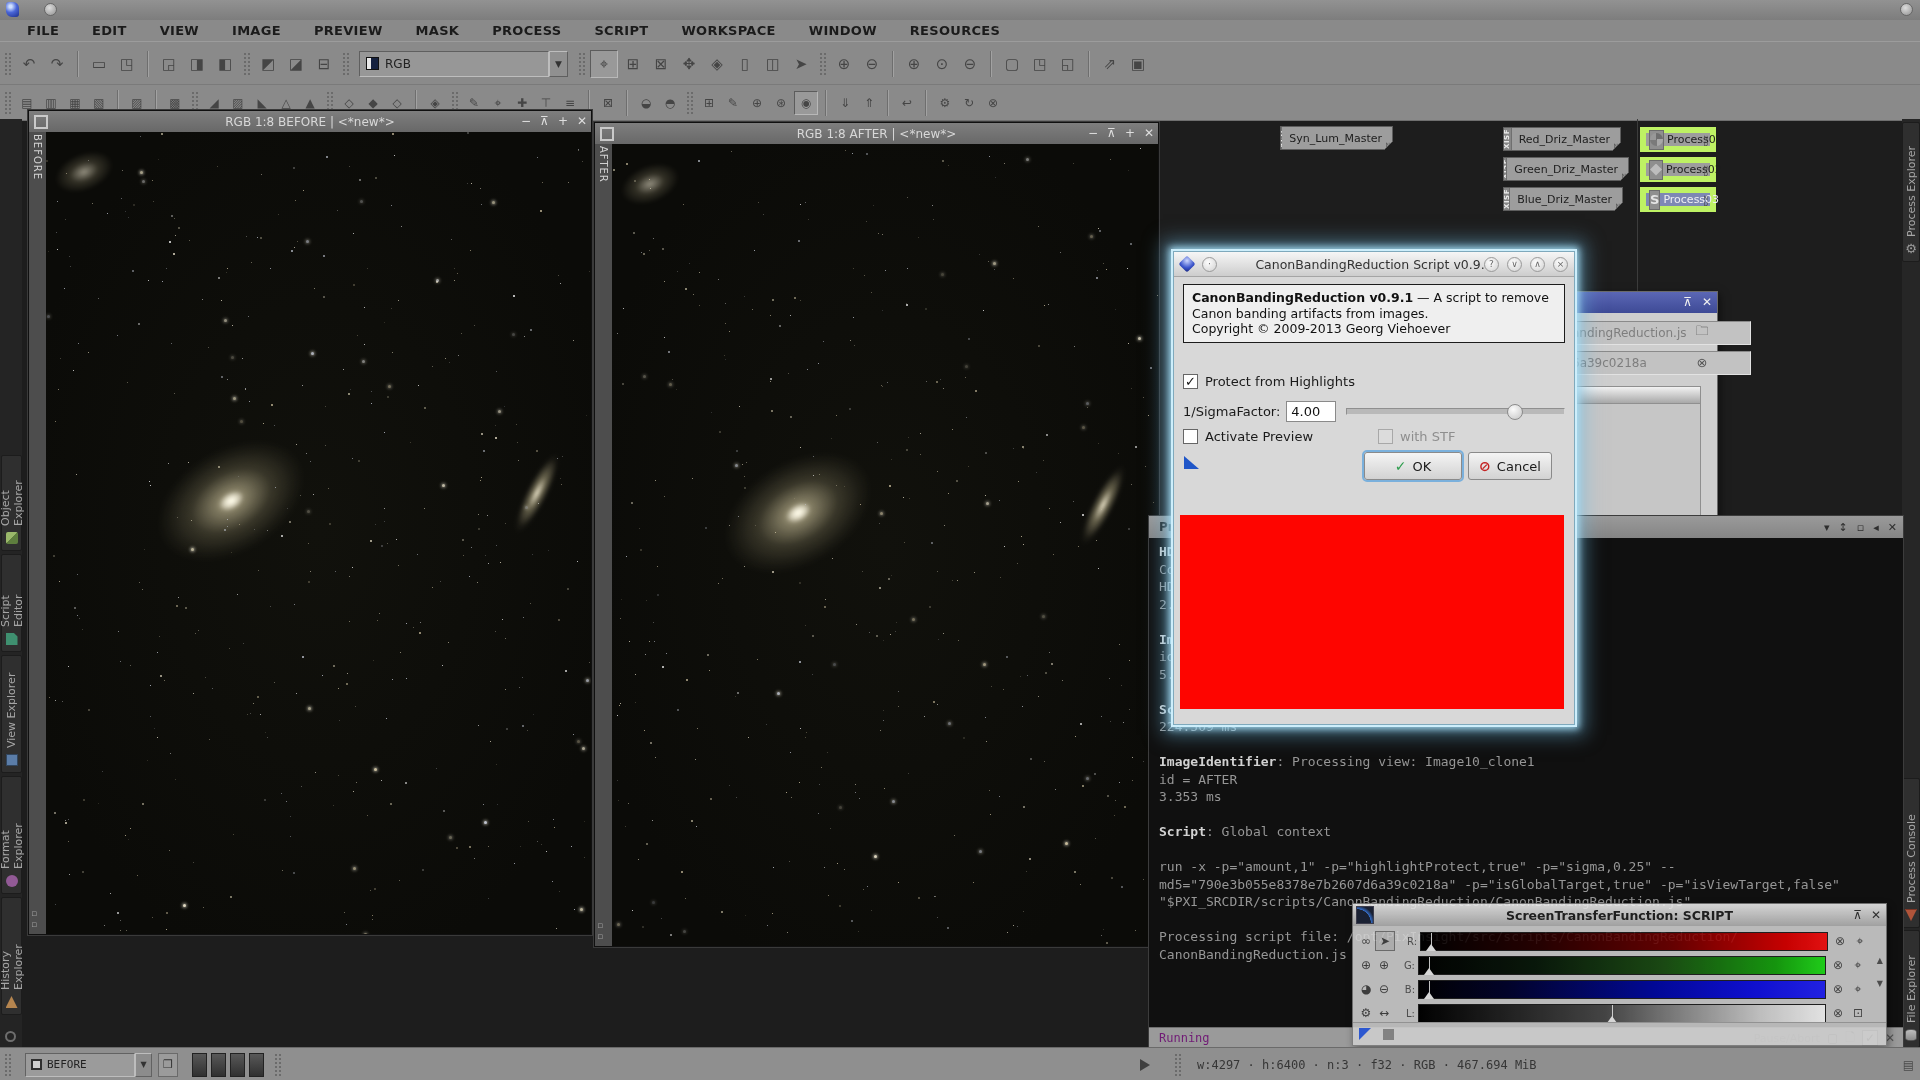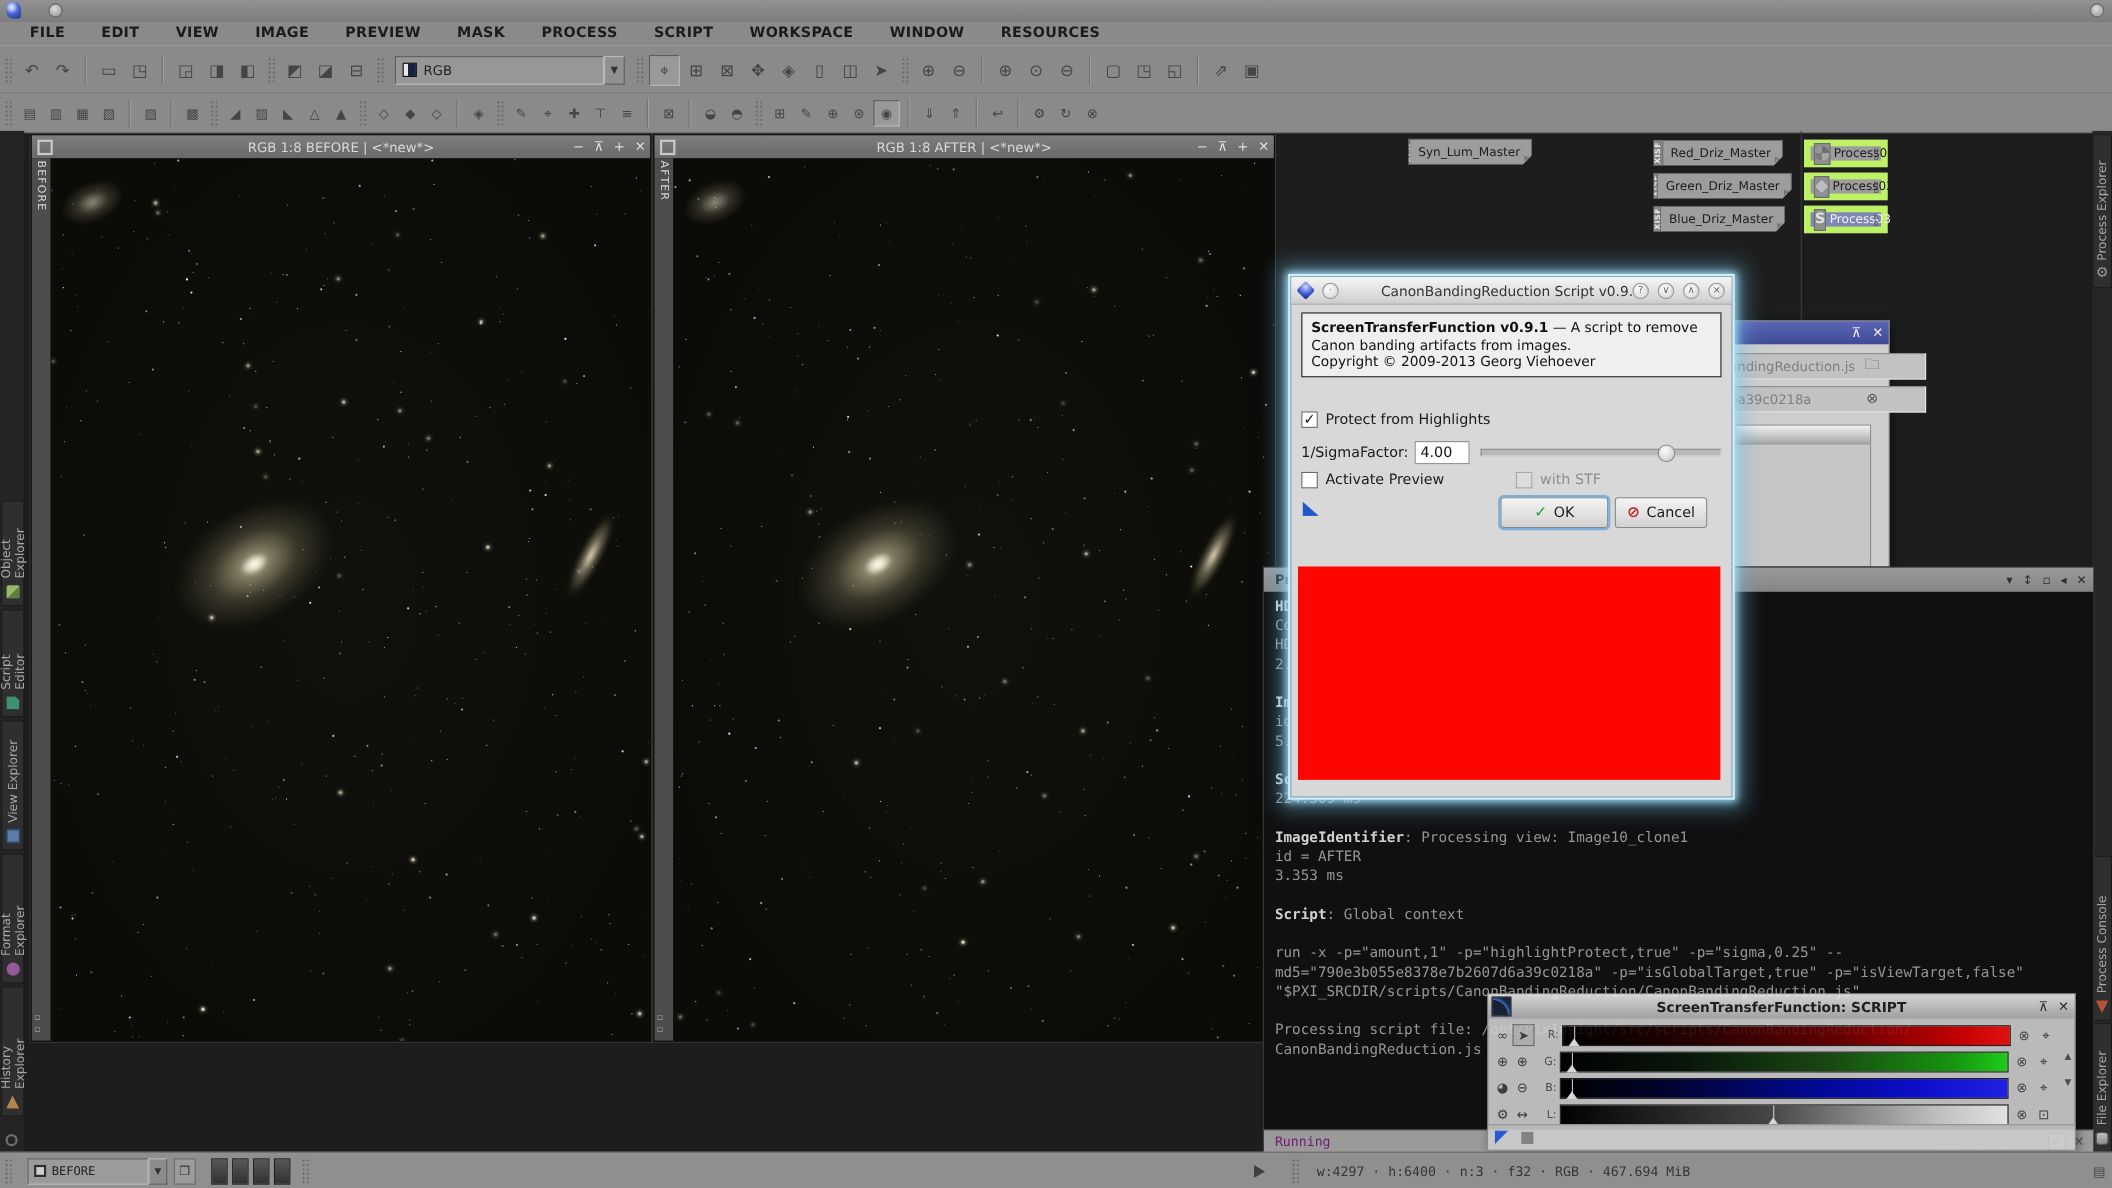--- a/index.html
+++ b/index.html
@@ -342,21 +342,21 @@
         <div class="dock-ic ic-redtri"></div>
       </div>
       <div class="dock-tab" style="top: 811px; height: 116px; left: 0px; width: 16px;">
         <div class="lbl">File Explorer</div>
         <div class="dock-ic ic-cyl"></div>
       </div>
     </div>
   <div class="vdiv abs" style="left:1637px;top:119px;height:172px;"></div>
 
   <div id="wins">
-      <div class="imgwin abs" style="left: 28px; top: 122px; width: 562px; height: 823px;">
+      <div class="imgwin abs" style="left: 28px; top: 110px; width: 562px; height: 823px;">
         <div class="tbar">
           <div class="sq"></div>
           <div class="ti">RGB 1:8 BEFORE | &lt;*new*&gt;</div>
           <div class="winbtns">
             <i>−</i>
             <i>⊼</i>
             <i>+</i>
             <i>✕</i>
           </div>
         </div>
@@ -1438,21 +1438,21 @@
       <div class="dlg-circle" style="margin-left:9px;">·</div>
       <div class="ti">CanonBandingReduction Script v0.9.1</div>
       <div class="btns">
         <div class="dlg-circle">?</div>
         <div class="dlg-circle">∨</div>
         <div class="dlg-circle">∧</div>
         <div class="dlg-circle">×</div>
       </div>
     </div>
     <div id="about">
-      <b>ScreenTransferFunction v0.9.1</b><span> — A script to remove Canon banding artifacts from images.</span><br>
+      <b>CanonBandingReduction v0.9.1</b><span> — A script to remove Canon banding artifacts from images.</span><br>
       <span>Copyright © 2009-2013 Georg Viehoever</span>
     </div>
     <div class="drow" style="top:122px;">
       <div class="cb">✓</div>
       <span>Protect from Highlights</span>
     </div>
     <div class="drow" style="top:149px;width:382px;">
       <span>1/SigmaFactor:</span>
       <div class="dinput plain" style="width:40px;margin-left:6px;">
         <span>4.00</span>

